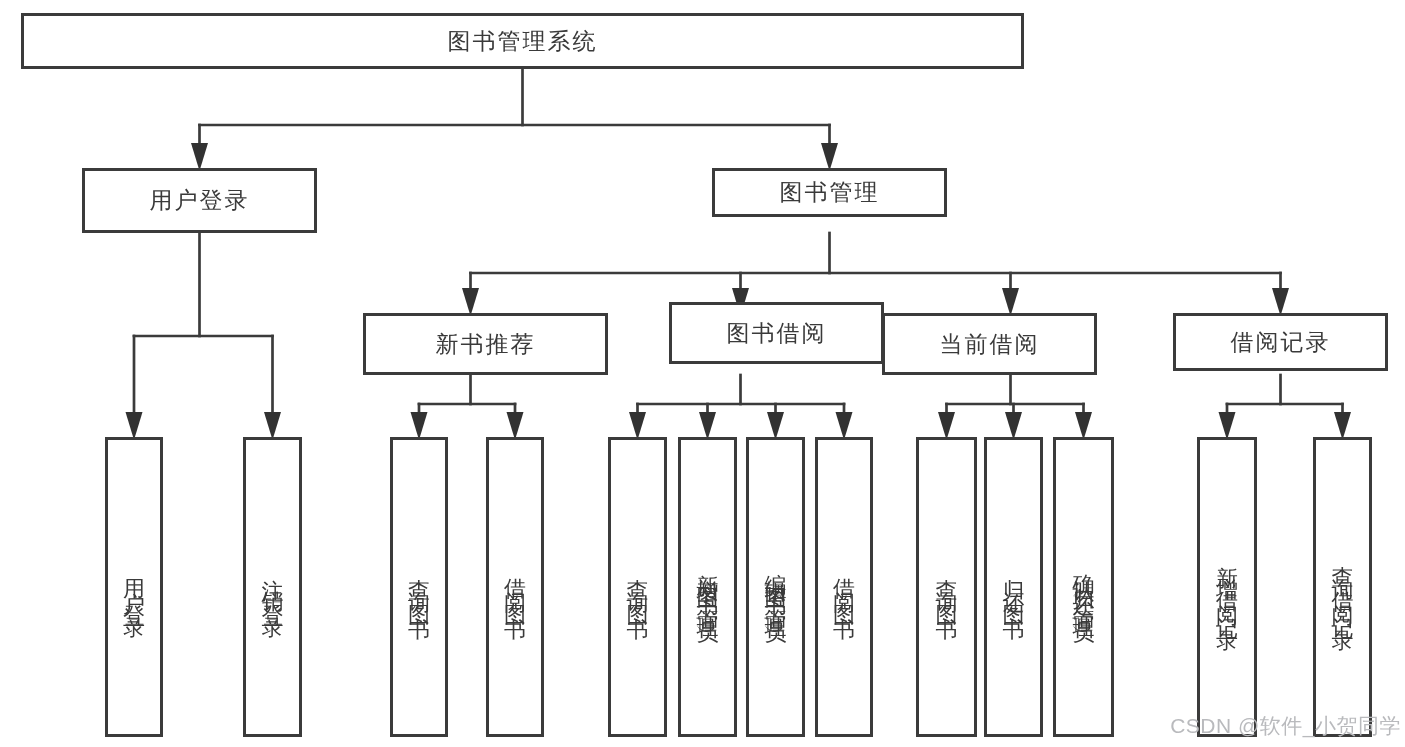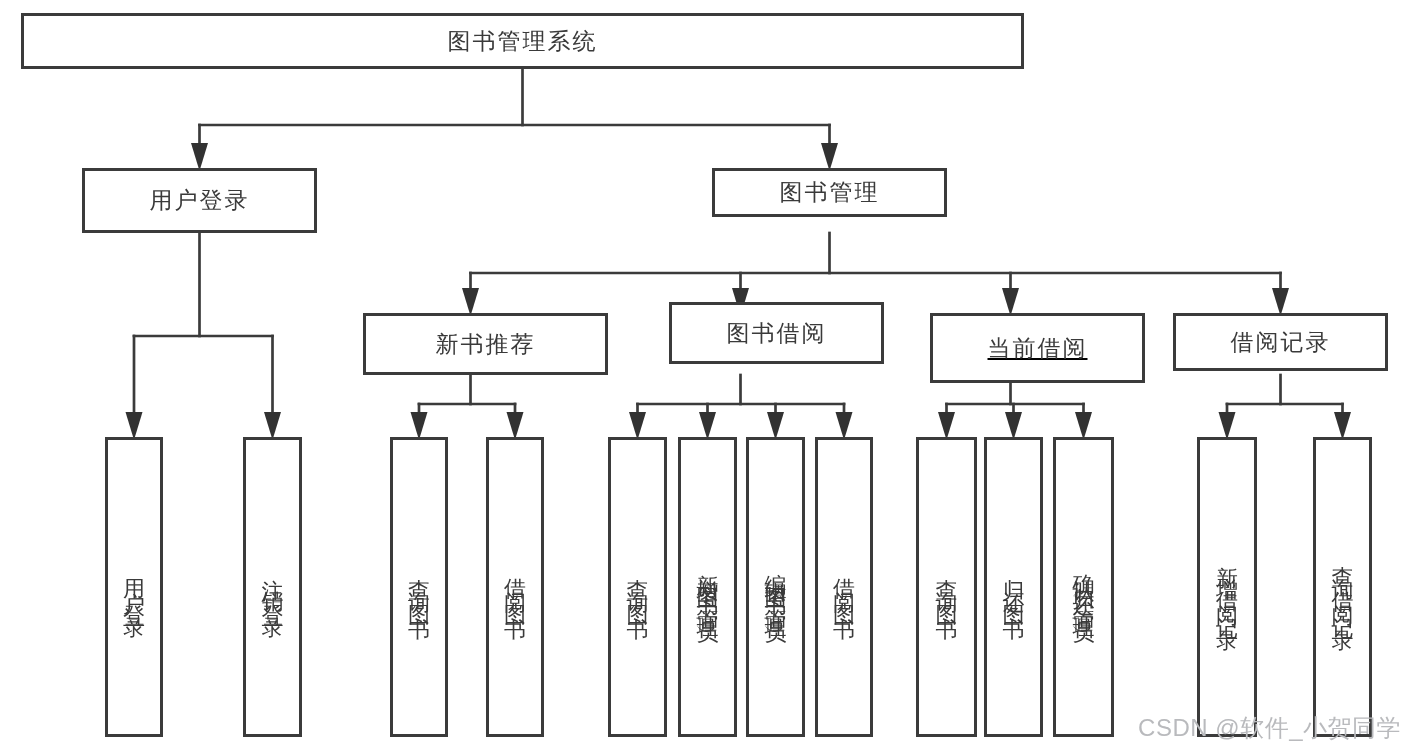--- a/index.html
+++ b/index.html
@@ -33,21 +33,21 @@
     font-size:22px;
     letter-spacing:13px;
     line-height:1;
   }
   .node.v.long span{
     letter-spacing:7px;
   }
   .watermark{
     position:absolute;
     right:4px;top:712px;
-    font-size:24px;
+    font-size:21px;
     letter-spacing:0.5px;
     color:var(--wm,#b9babd);
     z-index:5;
   }
 </style>
 </head>
 <body>
 
 <div class="canvas">
   <svg id="edges" viewBox="0 0 1405 747" xmlns="http://www.w3.org/2000/svg">
@@ -137,21 +137,21 @@
       </div>
       <div class="node v long" style="left: 678px; top: 437px; width: 59px; height: 300px;">
         <span>新增图书（管理员）</span>
       </div>
       <div class="node v long" style="left: 746px; top: 437px; width: 59px; height: 300px;">
         <span>编辑图书（管理员）</span>
       </div>
       <div class="node v" style="left: 815px; top: 437px; width: 58px; height: 300px;">
         <span>借阅图书</span>
       </div>
-      <div class="node h" style="left: 930px; top: 313px; width: 215px; height: 70px; text-decoration: underline;">
+      <div class="node h" style="left: 882px; top: 313px; width: 215px; height: 62px;">
         <span>当前借阅</span>
       </div>
       <div class="node v" style="left: 916px; top: 437px; width: 61px; height: 300px;">
         <span>查询图书</span>
       </div>
       <div class="node v" style="left: 984px; top: 437px; width: 59px; height: 300px;">
         <span>归还图书</span>
       </div>
       <div class="node v long" style="left: 1053px; top: 437px; width: 61px; height: 300px;">
         <span>确认归还（管理员）</span>

